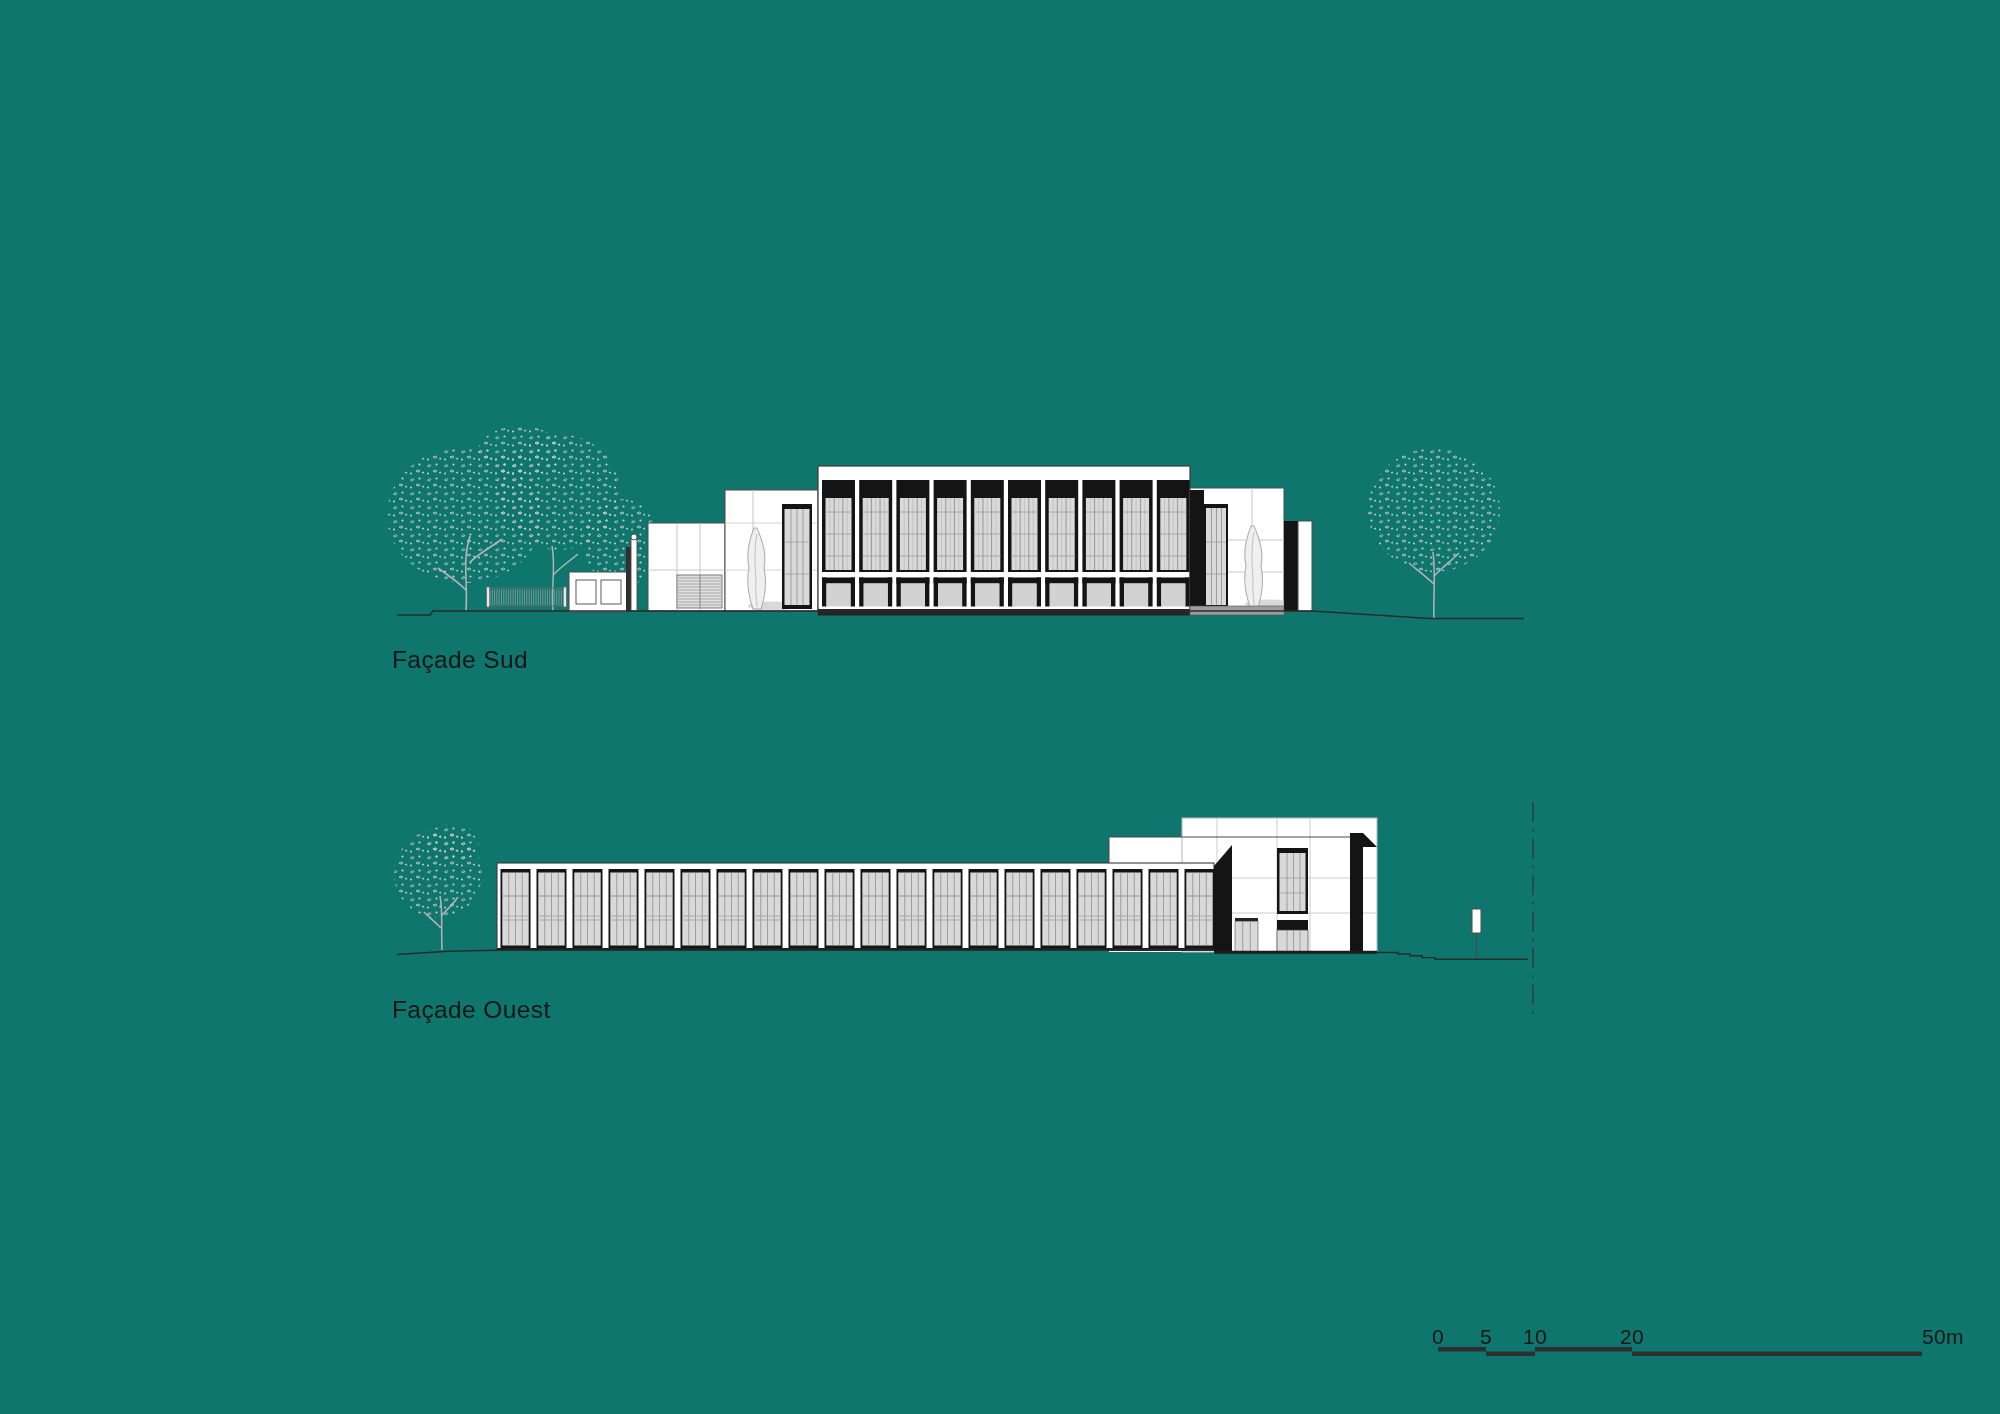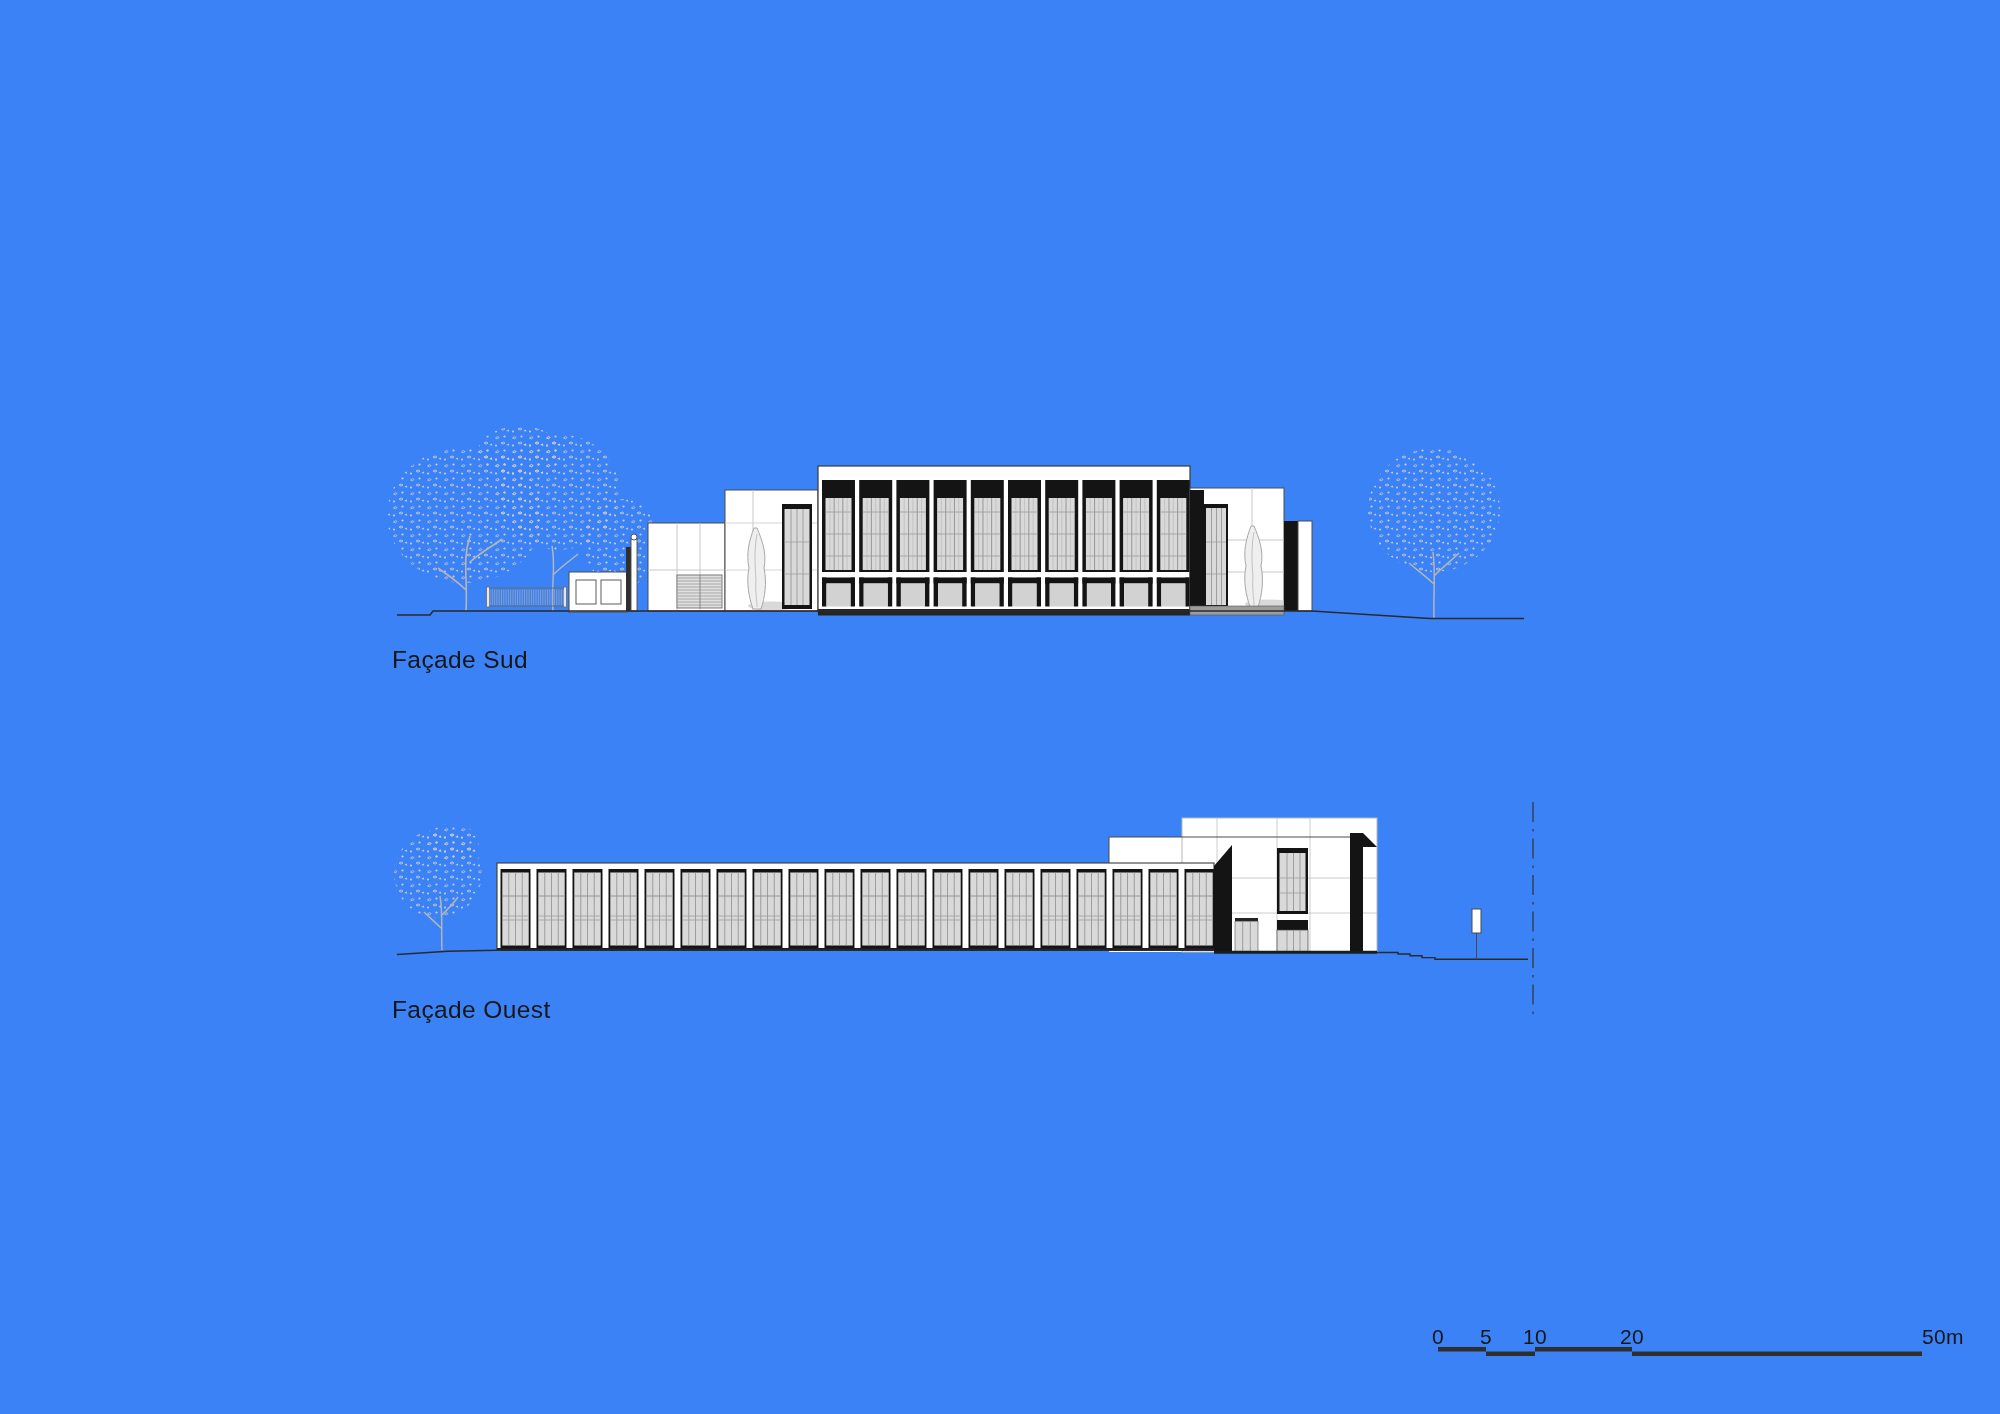--- a/index.html
+++ b/index.html
@@ -1,16 +1,16 @@
 <!DOCTYPE html>
 <html><head>
 <meta charset="utf-8">
 <style>
   html,body{margin:0;padding:0;background:#ffffff;}
-  .sheet{position:relative;width:2000px;height:1414px;background:#3b82f6;overflow:hidden;}
+  .sheet{position:relative;width:2000px;height:1414px;background:#0f766e;overflow:hidden;}
   svg{display:block;}
   text{font-family:"Liberation Sans","DejaVu Sans",sans-serif;fill:#161616;}
   .facade-label{font-size:24.5px;letter-spacing:0.4px;}
   .scale-label{font-size:21px;letter-spacing:0.3px;}
 </style>
 </head>
 <body>
 
 <div class="sheet">
 <svg width="2000" height="1414" viewBox="0 0 2000 1414" xmlns="http://www.w3.org/2000/svg">

